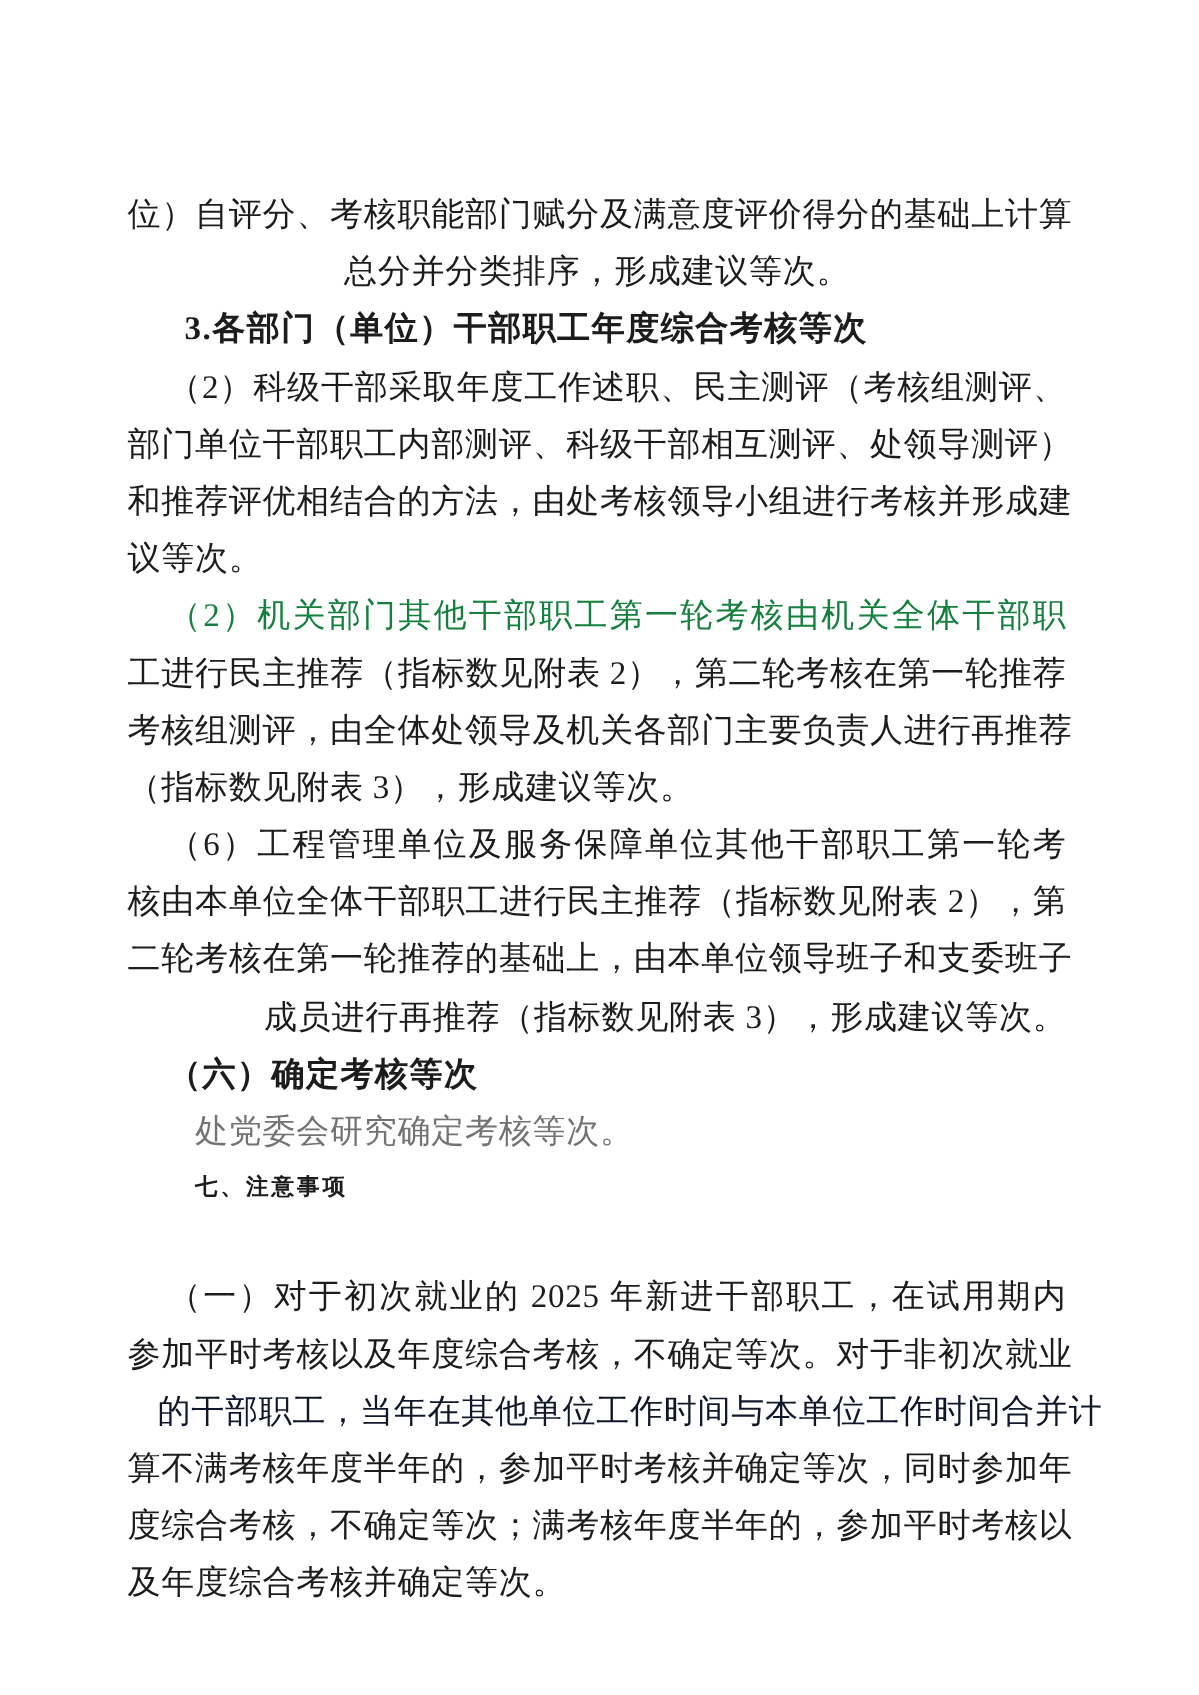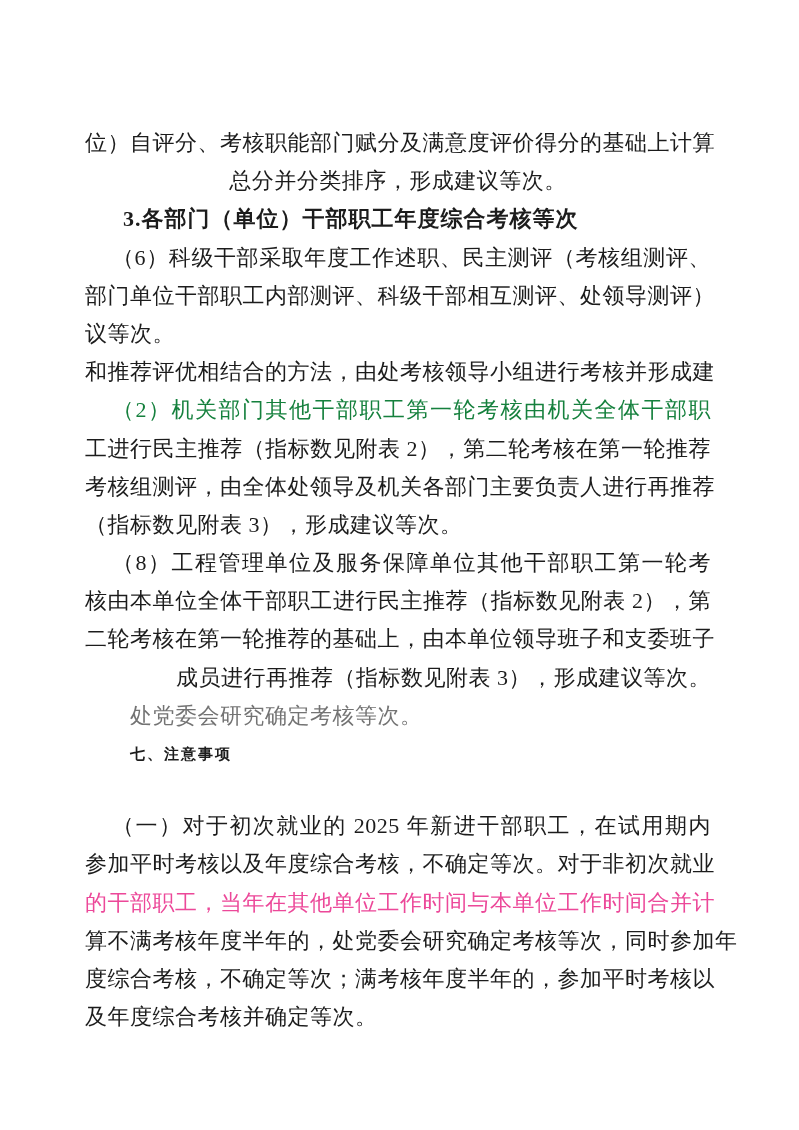--- a/index.html
+++ b/index.html
@@ -52,34 +52,35 @@
   .ind-full { padding-left: 45px; }  
 </style>
 </head>
 <body>
 
 <div class="page">
   <div class="textblock" id="textblock">
       <div class="line fill" style="color: rgb(28, 28, 28);">位）自评分、考核职能部门赋分及满意度评价得分的基础上计算</div>
       <div class="line" style="color: rgb(28, 28, 28); text-align: center;">总分并分类排序，形成建议等次。</div>
       <div class="line kai ind-num" style="color: rgb(28, 28, 28);">3.各部门（单位）干部职工年度综合考核等次</div>
-      <div class="line fill ind-par" style="color: rgb(28, 28, 28);">（6）科级干部采取年度工作述职、民主测评（考核组测评、</div>
+      <div class="line fill ind-par" style="color: rgb(28, 28, 28);">（2）科级干部采取年度工作述职、民主测评（考核组测评、</div>
       <div class="line fill" style="color: rgb(28, 28, 28);">部门单位干部职工内部测评、科级干部相互测评、处领导测评）</div>
+      <div class="line fill" style="color: rgb(28, 28, 28);">和推荐评优相结合的方法，由处考核领导小组进行考核并形成建</div>
       <div class="line" style="color: rgb(28, 28, 28);">议等次。</div>
-      <div class="line fill" style="color: rgb(28, 28, 28);">和推荐评优相结合的方法，由处考核领导小组进行考核并形成建</div>
       <div class="line fill ind-par" style="color: #15803d;">（2）机关部门其他干部职工第一轮考核由机关全体干部职</div>
       <div class="line fill" style="color: rgb(28, 28, 28);">工进行民主推荐（指标数见附表 2），第二轮考核在第一轮推荐</div>
       <div class="line fill" style="color: rgb(28, 28, 28);">考核组测评，由全体处领导及机关各部门主要负责人进行再推荐</div>
       <div class="line" style="color: rgb(28, 28, 28);">（指标数见附表 3），形成建议等次。</div>
-      <div class="line fill ind-par" style="color: rgb(28, 28, 28);">（8）工程管理单位及服务保障单位其他干部职工第一轮考</div>
+      <div class="line fill ind-par" style="color: rgb(28, 28, 28);">（6）工程管理单位及服务保障单位其他干部职工第一轮考</div>
       <div class="line fill" style="color: rgb(28, 28, 28);">核由本单位全体干部职工进行民主推荐（指标数见附表 2），第</div>
       <div class="line fill" style="color: rgb(28, 28, 28);">二轮考核在第一轮推荐的基础上，由本单位领导班子和支委班子</div>
       <div class="line" style="color: rgb(28, 28, 28); text-align: right;">成员进行再推荐（指标数见附表 3），形成建议等次。</div>
+      <div class="line kai ind-par" style="color: rgb(28, 28, 28);">（六）确定考核等次</div>
       <div class="line ind-full" style="color: #737373;">处党委会研究确定考核等次。</div>
       <div class="line hei ind-full" style="color: rgb(28, 28, 28);">七、注意事项</div>
       <div class="line fill ind-par" style="color: rgb(28, 28, 28); margin-top: 34px;">（一）对于初次就业的 2025 年新进干部职工，在试用期内</div>
       <div class="line fill" style="color: rgb(28, 28, 28);">参加平时考核以及年度综合考核，不确定等次。对于非初次就业</div>
-      <div class="line fill" style="color: #ec4899;">的干部职工，当年在其他单位工作时间与本单位工作时间合并计</div>
-      <div class="line fill" style="color: rgb(28, 28, 28);">算不满考核年度半年的，处党委会研究确定考核等次，同时参加年</div>
+      <div class="line fill" style="color: #0f172a; margin-left: 20px;">的干部职工，当年在其他单位工作时间与本单位工作时间合并计</div>
+      <div class="line fill" style="color: rgb(28, 28, 28);">算不满考核年度半年的，参加平时考核并确定等次，同时参加年</div>
       <div class="line fill" style="color: rgb(28, 28, 28);">度综合考核，不确定等次；满考核年度半年的，参加平时考核以</div>
       <div class="line" style="color: rgb(28, 28, 28);">及年度综合考核并确定等次。</div>
     </div>
 </div>
 
 </body></html>

